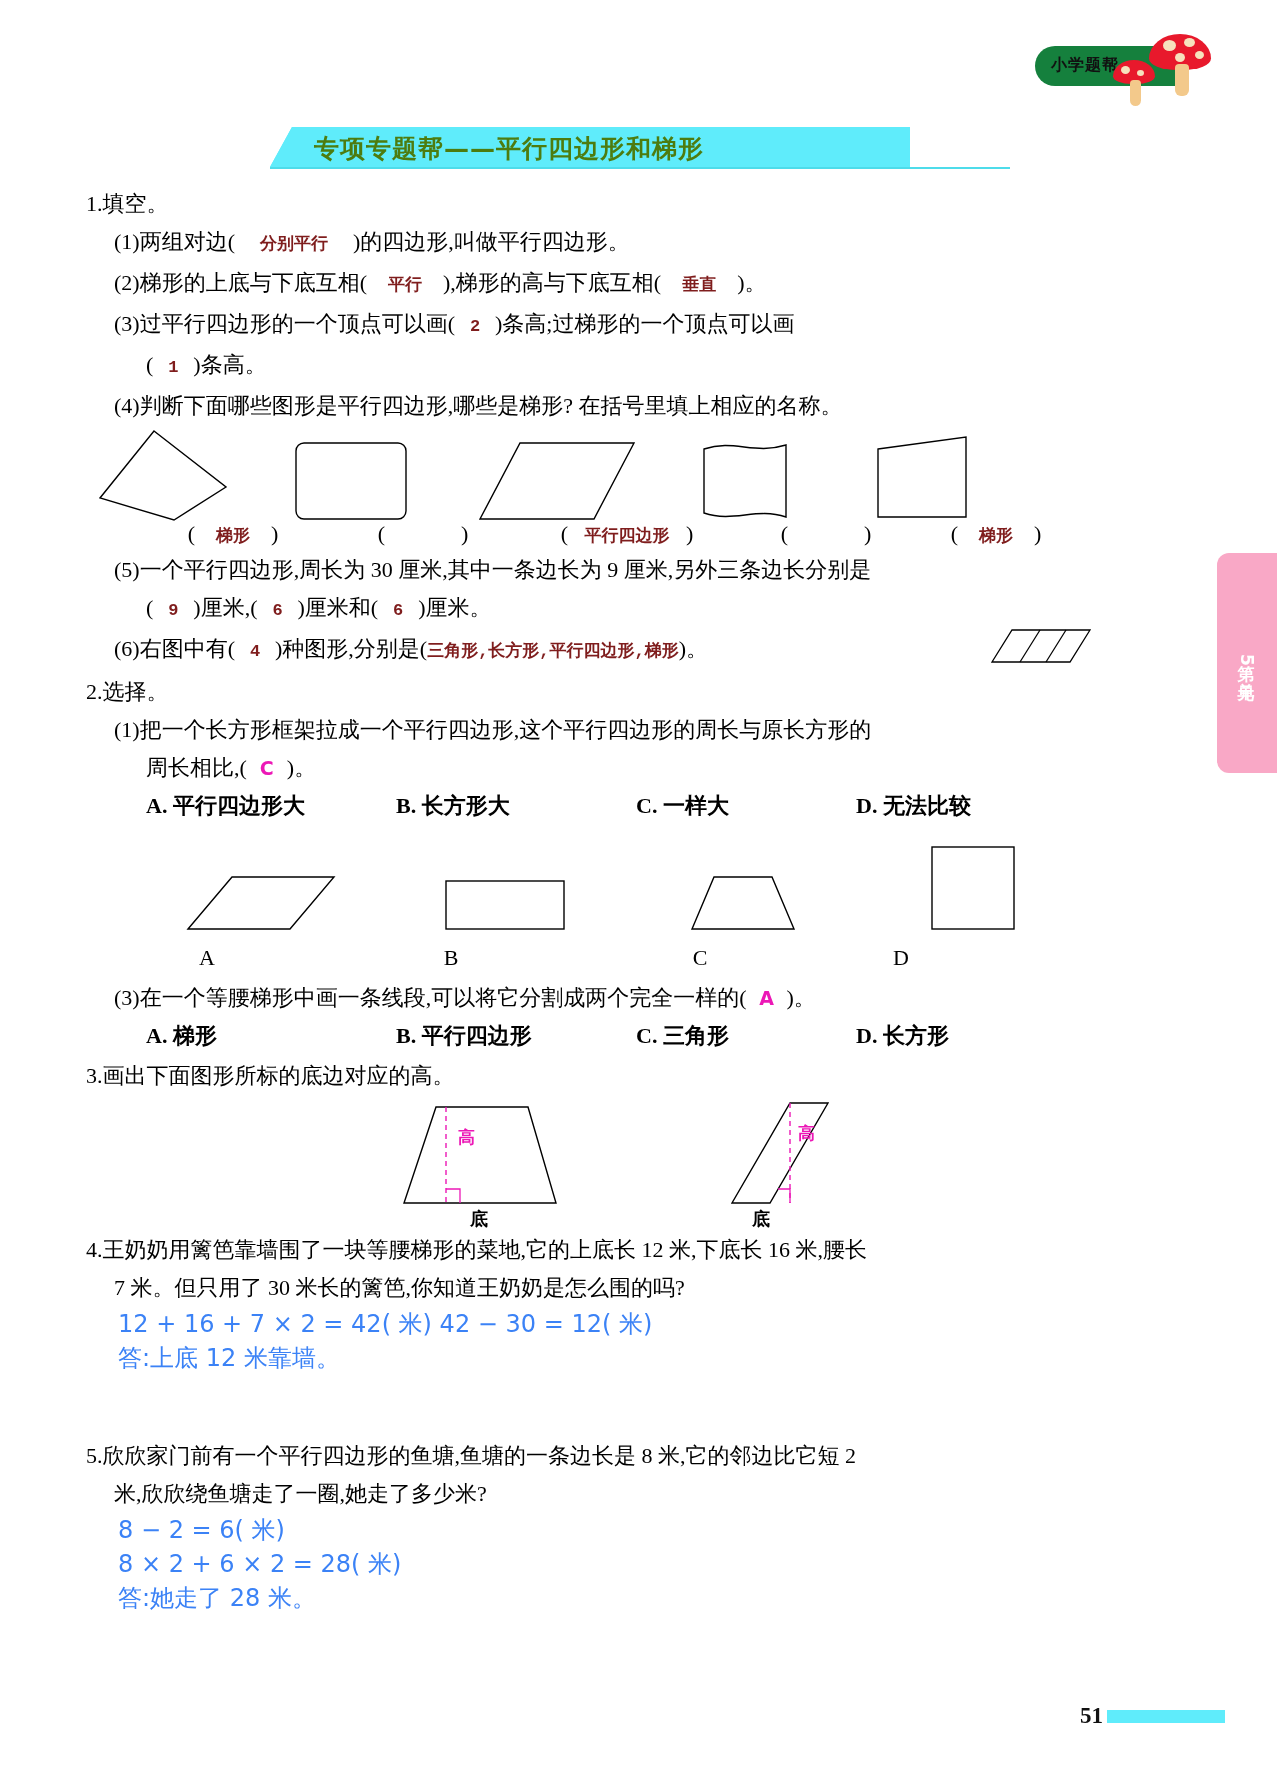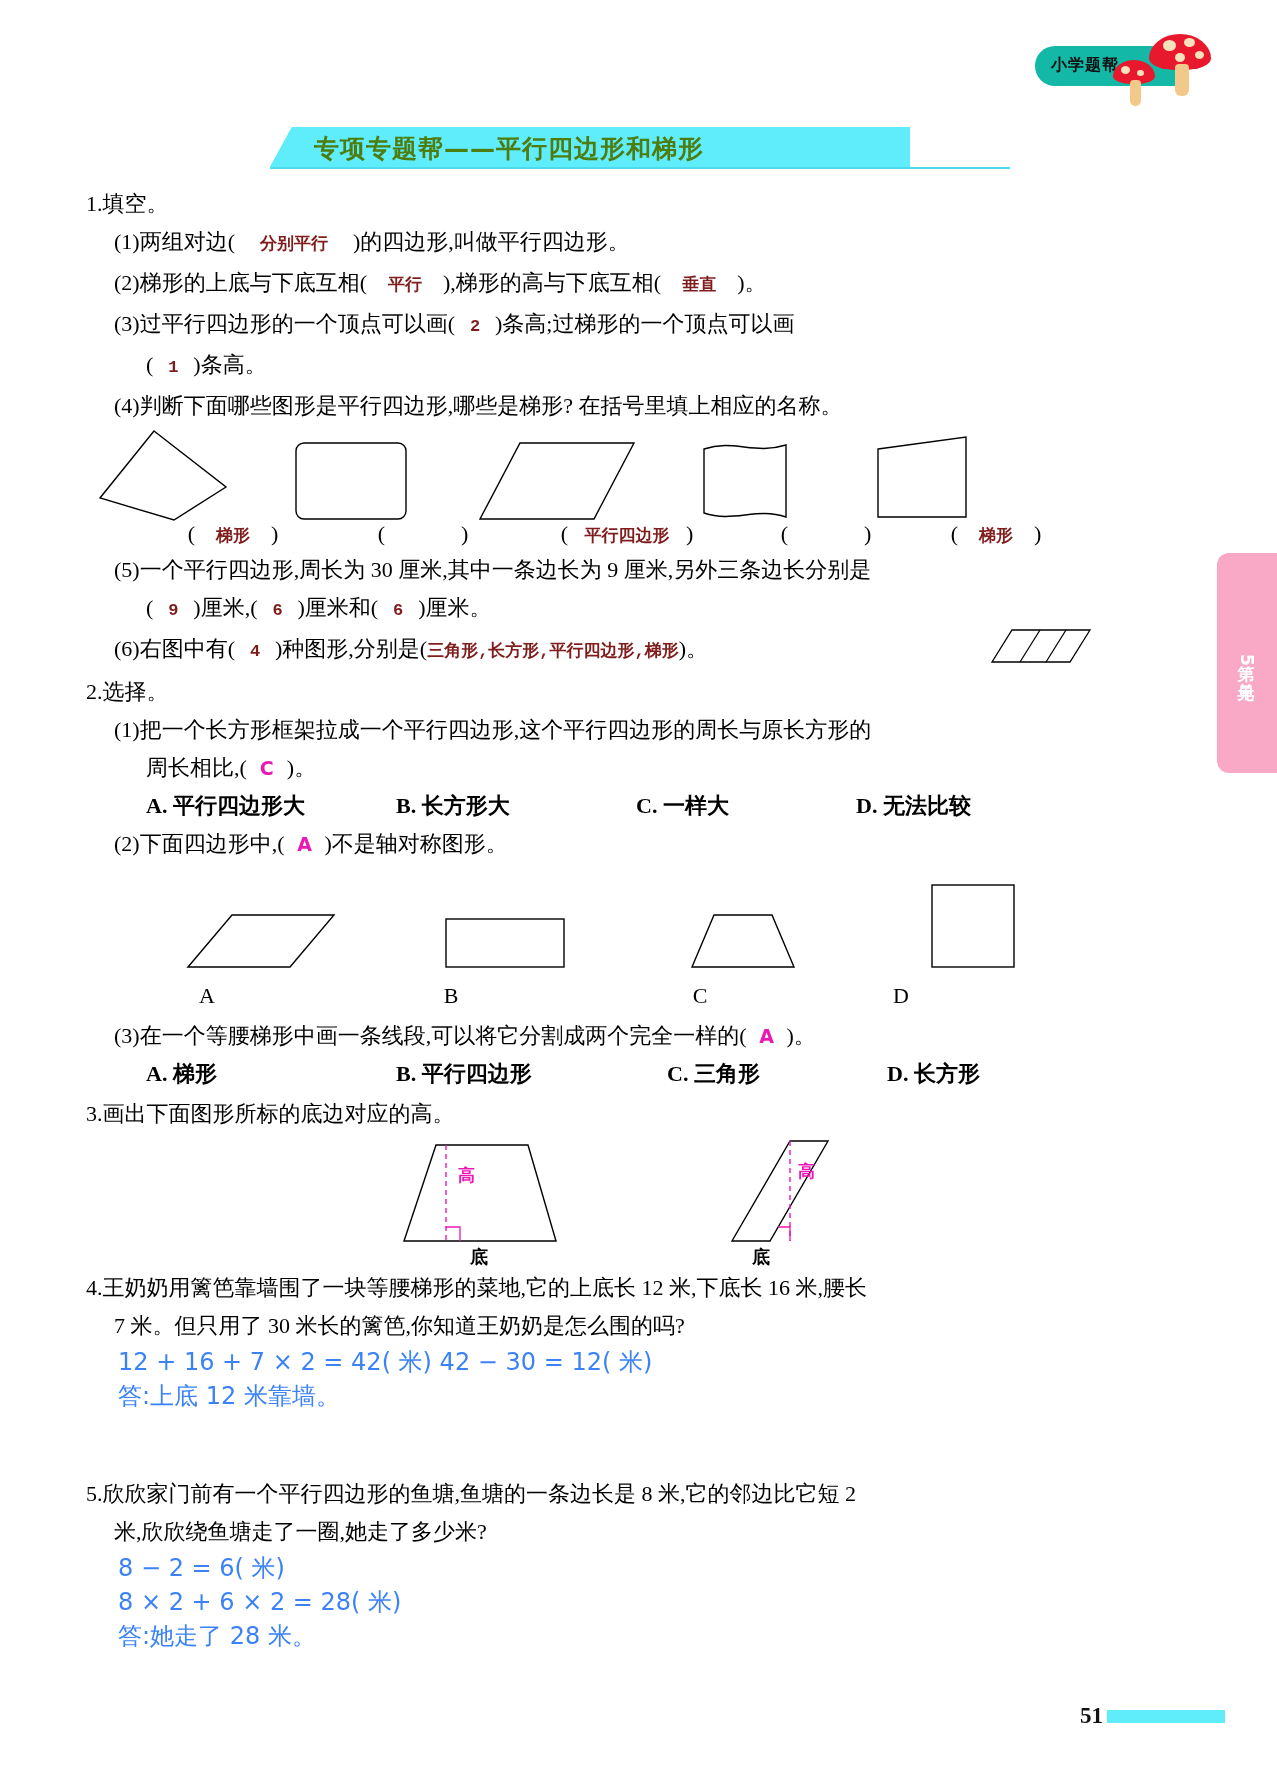--- a/index.html
+++ b/index.html
@@ -17,21 +17,21 @@
   
   .corner-logo {
     position: absolute;
     top: 46px; right: 52px;
     width: 190px; height: 42px;
   }
   .corner-pill {
     position: absolute;
     left: 0; top: 0;
     width: 150px; height: 40px;
-    background: #14b8a6;
+    background: #15803d;
     border-radius: 20px 0 0 20px;
   }
   .corner-pill span {
     position: absolute;
     left: 16px; top: 9px;
     font-size: 16px;
     font-weight: bold;
     color: #111;
     letter-spacing: 1px;
     font-family: "DejaVu Sans", sans-serif;
@@ -317,23 +317,20 @@
   <div class="line indent2">
     <span>周长相比,(</span><span class="ans-lg w-sm">C</span><span>)。</span>
   </div>
   <div class="opts" style="line-height:38px;">
     <div style="width:250px;">A. 平行四边形大</div>
     <div style="width:240px;">B. 长方形大</div>
     <div style="width:220px;">C. 一样大</div>
     <div>D. 无法比较</div>
   </div>
 
-  <div class="line indent1">
-    <span>(2)</span><span>下面四边形中,(</span><span class="ans-lg w-sm">A</span><span>)不是轴对称图形。</span>
-  </div>
 
   <div class="figrow" style="height:118px;">
     <svg width="940" height="118" viewBox="0 0 940 118">
       <polygon points="140,60 192,32 288,32 236,104 140,104" fill="none" stroke="#000" stroke-width="1.4" style="display:none"></polygon>
       <polygon points="102,104 146,52 248,52 204,104" fill="none" stroke="#000" stroke-width="1.4"></polygon>
       <rect x="360" y="56" width="118" height="48" fill="none" stroke="#000" stroke-width="1.4"></rect>
       <polygon points="628,52 686,52 708,104 606,104" fill="none" stroke="#000" stroke-width="1.4"></polygon>
       <rect x="846" y="22" width="82" height="82" fill="none" stroke="#000" stroke-width="1.4"></rect>
     </svg>
   </div>
@@ -343,21 +340,21 @@
     <div style="width:252px;">C</div>
     <div style="width:150px;">D</div>
   </div>
 
   <div class="line indent1" style="margin-top:6px;">
     <span>(3)</span><span>在一个等腰梯形中画一条线段,可以将它分割成两个完全一样的(</span><span class="ans-lg w-sm">A</span><span>)。</span>
   </div>
   <div class="opts" style="line-height:38px;">
     <div style="width:250px;">A. 梯形</div>
     <div style="width:240px;">B. 平行四边形</div>
-    <div style="width:220px;margin-left:31px;">C. 三角形</div>
+    <div style="width:220px;">C. 三角形</div>
     <div>D. 长方形</div>
   </div>
 
   <div class="line" style="margin-top:2px;">
     <span class="qnum">3.</span><span>画出下面图形所标的底边对应的高。</span>
   </div>
 
   <div class="figrow" style="height:136px;">
     <svg width="940" height="136" viewBox="0 0 940 136">
 

